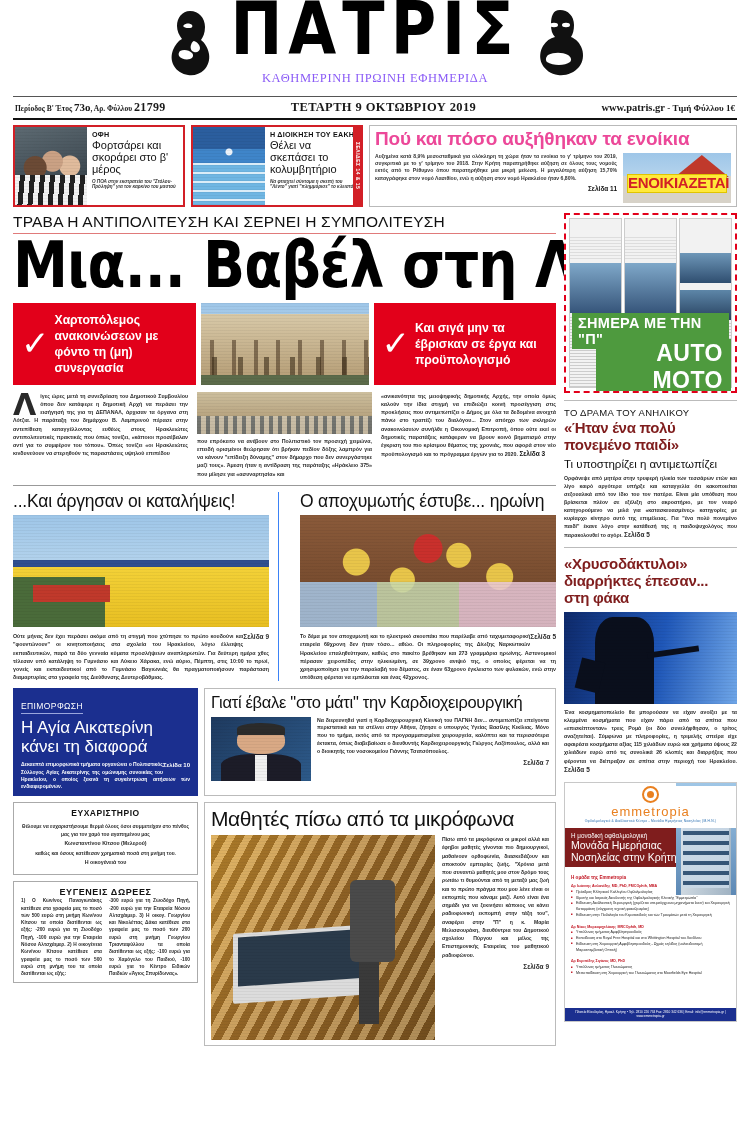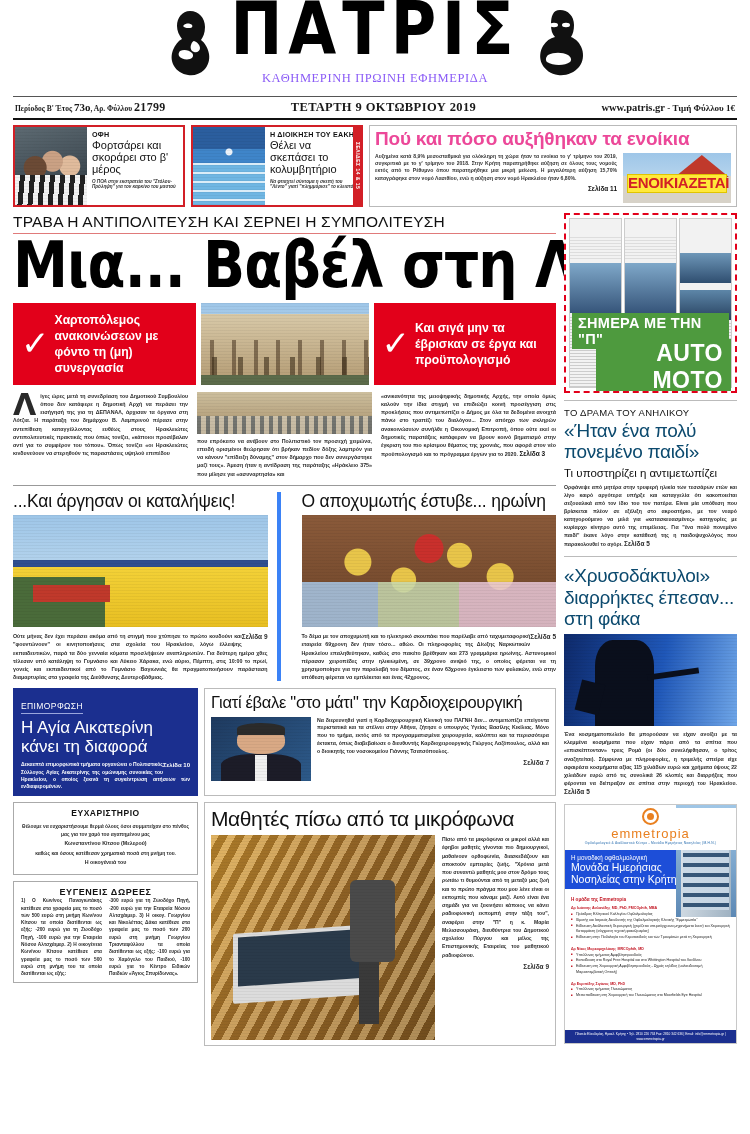--- a/index.html
+++ b/index.html
@@ -106,21 +106,21 @@
     float: left; font-size: 30px; line-height: 0.78; font-weight: 700;
     margin: 1px 4px 0 0; font-family: "DejaVu Sans", sans-serif;
   }
   .mid-photo { width: 100%; height: 42px; position: relative; overflow: hidden; margin-bottom: 3px; }
   .pagref-inline { font-weight: 800; font-size: 6.5px; color: #111; }
   .hr-sep { border-top: 1px solid #999; margin: 7px 0 6px; }
 
   
   .mid-stories { display: flex; gap: 9px; }
   .ms { flex: 1; }
-  .ms + .ms { border-left: 4px solid #3b82f6; padding-left: 21px; }
+  .ms + .ms { border-left: 1px solid #3b82f6; padding-left: 21px; }
   .ms-head { font-size: 17.5px; font-weight: 400; color: #111; line-height: 1.05; letter-spacing: -0.2px; white-space: nowrap;}
   .ms-photo { width: 100%; height: 112px; margin-top: 5px; position: relative; overflow: hidden; }
   .ms-text { font-size: 5.3px; line-height: 1.55; text-align: justify; margin-top: 5px; color: #2a2a2a; font-weight:600; }
   .ms-text .pagref { font-weight: 800; font-size: 6.5px; float: right; }
 
   
   .bot-row { display: flex; gap: 6px; margin-top: 7px; }
   .epimorf {
     width: 185px; background: #1b2f8f; color: #fff; padding: 7px 8px 6px;
   }
@@ -167,33 +167,33 @@
   }
   .ad-banner2 {
     position: absolute; left: 30px; right: 4px; top: 124px; background: #4e9a3e; color: #fff;
     font-size: 23px; font-weight: 800; letter-spacing: .5px; padding: 1px 8px; text-align: right;
   }
   .ad-yellow { position: absolute; right: 6px; top: 98px; width: 22px; height: 25px; background: #ffd400; }
 
   .rs { margin-top: 7px; border-top: 1px solid #bbb; padding-top: 6px; }
   .rs:first-of-type { border-top: none; }
   .rs-kicker { font-size: 9.5px; letter-spacing: .3px; color: #111; font-weight: 400; }
-  .rs-head { font-size: 19px; line-height: 1.12; font-weight: 400; color: #0c4a6e; margin-top: 2px; letter-spacing:-0.3px;}
+  .rs-head { font-size: 15px; line-height: 1.12; font-weight: 700; color: #7f1d1d; margin-top: 2px; letter-spacing:-0.3px;}
   .rs-sub { font-size: 11.5px; color: #111; margin-top: 4px; font-weight: 400; }
   .rs-body { font-size: 5.2px; line-height: 1.56; text-align: justify; color: #2a2a2a; margin-top: 4px; font-weight:600;}
   .rs-body .pagref { font-weight: 800; font-size: 6.5px; }
   .rs-photo { width: 100%; height: 92px; position: relative; overflow: hidden; margin-top: 5px; }
 
   .med-ad { border: 1px solid #c8c8c8; margin-top: 7px; height: 240px; position: relative; overflow: hidden; background: #fff; }
   .med-top { height: 42px; position: relative; background:#fff; }
   .med-logo-dot { width: 17px; height: 17px; border: 2.5px solid #e98020; border-radius: 50%; margin: 3px auto 1px; position: relative;}
   .med-logo-dot::after { content:''; position:absolute; width:7px; height:7px; background:#e98020; border-radius:50%; left:3px; top:3px;}
   .med-brand { text-align: center; font-size: 13px; color: #e98020; letter-spacing: 1px; font-weight: 400;}
   .med-brand-sub { text-align: center; font-size: 3.3px; color: #2b6fb0; letter-spacing: .2px; line-height:1.3;}
-  .med-orange { background: #1d4ed8; color: #fff; padding: 4px 6px; }
+  .med-orange { background: #7f1d1d; color: #fff; padding: 4px 6px; }
   .med-orange .l1 { font-size: 6.3px; }
   .med-orange .l2 { font-size: 10.5px; }
   .med-orange .l3 { font-size: 10.5px; }
   .med-list { padding: 4px 6px; font-size: 3.6px; line-height: 1.6; color: #222; }
   .med-list .sec { font-weight: 800; font-size: 4.6px; color:#c1121f; margin-top:3px;}
   .med-list .nm { font-weight: 800; font-size: 5px; color:#1b2f8f; }
   .med-list .nm span { color:#c1121f; font-size:3.6px;}
   .med-li { position: relative; padding-left: 5px; }
   .med-li::before { content: '■'; position: absolute; left: 0; top: -0.5px; font-size: 2.8px; color: #c1121f; }
   .med-bldg { position: absolute; right: 0; top: 0; width: 60px; height: 112px; overflow:hidden;}

